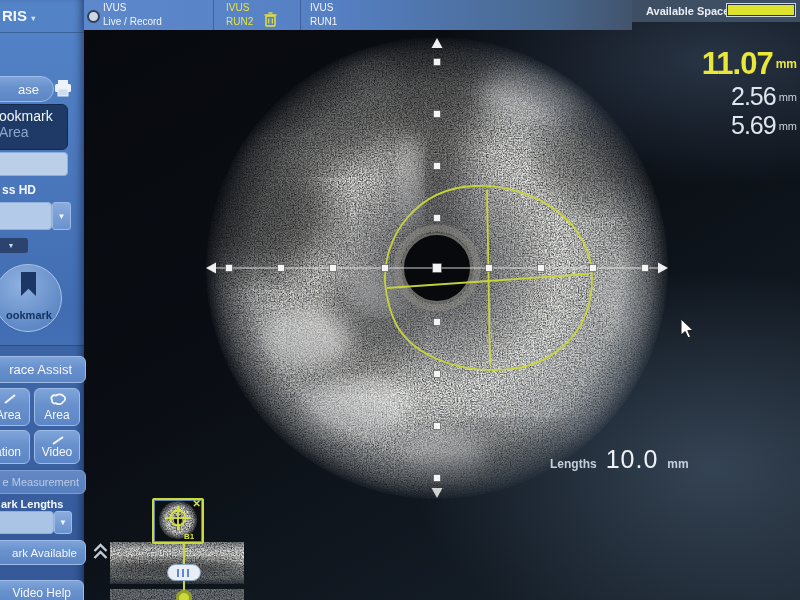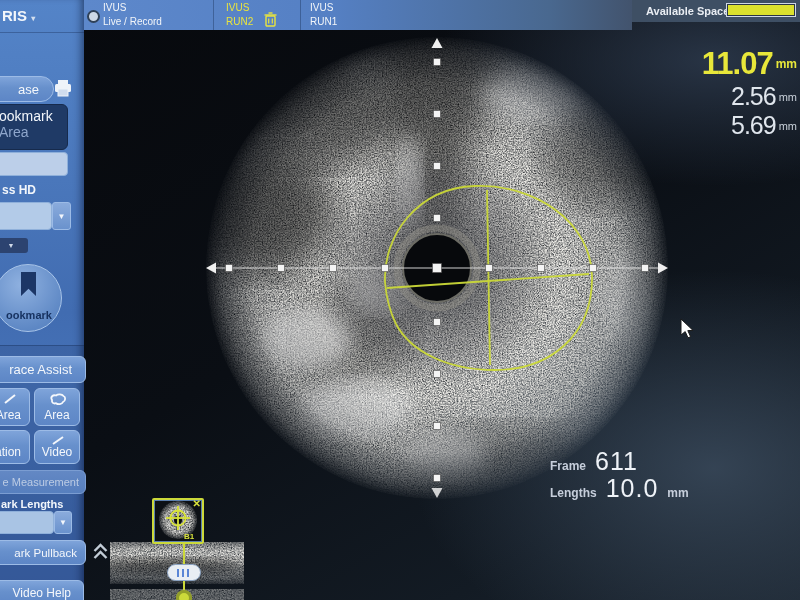--- a/index.html
+++ b/index.html
@@ -221,24 +221,20 @@
       <span class="mval2">2.56</span>
       <span class="munit2">mm</span>
     </div>
     <div class="mrow">
       <span class="mval2">5.69</span>
       <span class="munit2">mm</span>
     </div>
   </div>
 
   <div id="framestatus" class="abs">
-    <div class="frow">
-      <span class="flabel">Frame</span>
-      <span class="fval">611</span>
-    </div>
     <div class="frow" style="margin-top:-2px;">
       <span class="flabel">Lengths</span>
       <span class="fval">10.0</span>
       <span class="flabel">mm</span>
     </div>
   </div>
 
   <svg class="abs" style="left:110px;top:542px;z-index:6;" width="134" height="42">
     <g mask="url(#sm)">
       <rect width="134" height="42" filter="url(#sp)"></rect>
@@ -363,21 +359,21 @@
     </div>
 
     <div class="slabel" style="left:1px;top:498px;font-size:11px;text-align:center;">ark Lengths</div>
     <div class="field" style="left:-18px;top:511px;width:72px;height:23px;background:#a9c4e4;"></div>
     <div class="arrowbtn" style="left:54px;top:511px;width:18px;height:23px;">
       <span>▼</span>
       </div>
 
     <div class="sbtn" style="left:-26px;top:540px;width:112px;height:25px;font-size:11.5px;
       padding-right:8px;">
-      <span>ark Pullback</span>
+      <span>ark Available</span>
     </div>
 
     <div class="sbtn" style="left:-26px;top:580px;width:110px;height:26px;font-size:12px;
       padding-right:12px;">
       <span>Video Help</span>
     </div>
   </div>
 
   <svg class="abs" style="left:680px;top:318px;z-index:50;" width="15" height="21" viewBox="0 0 15 21">
     <path d="M1,1 L1,17 L5.2,13.6 L8,19.8 L10.6,18.7 L7.8,12.6 L13,12.4 Z" fill="#ffffff" stroke="#1a1a1a" stroke-width="1"></path>

